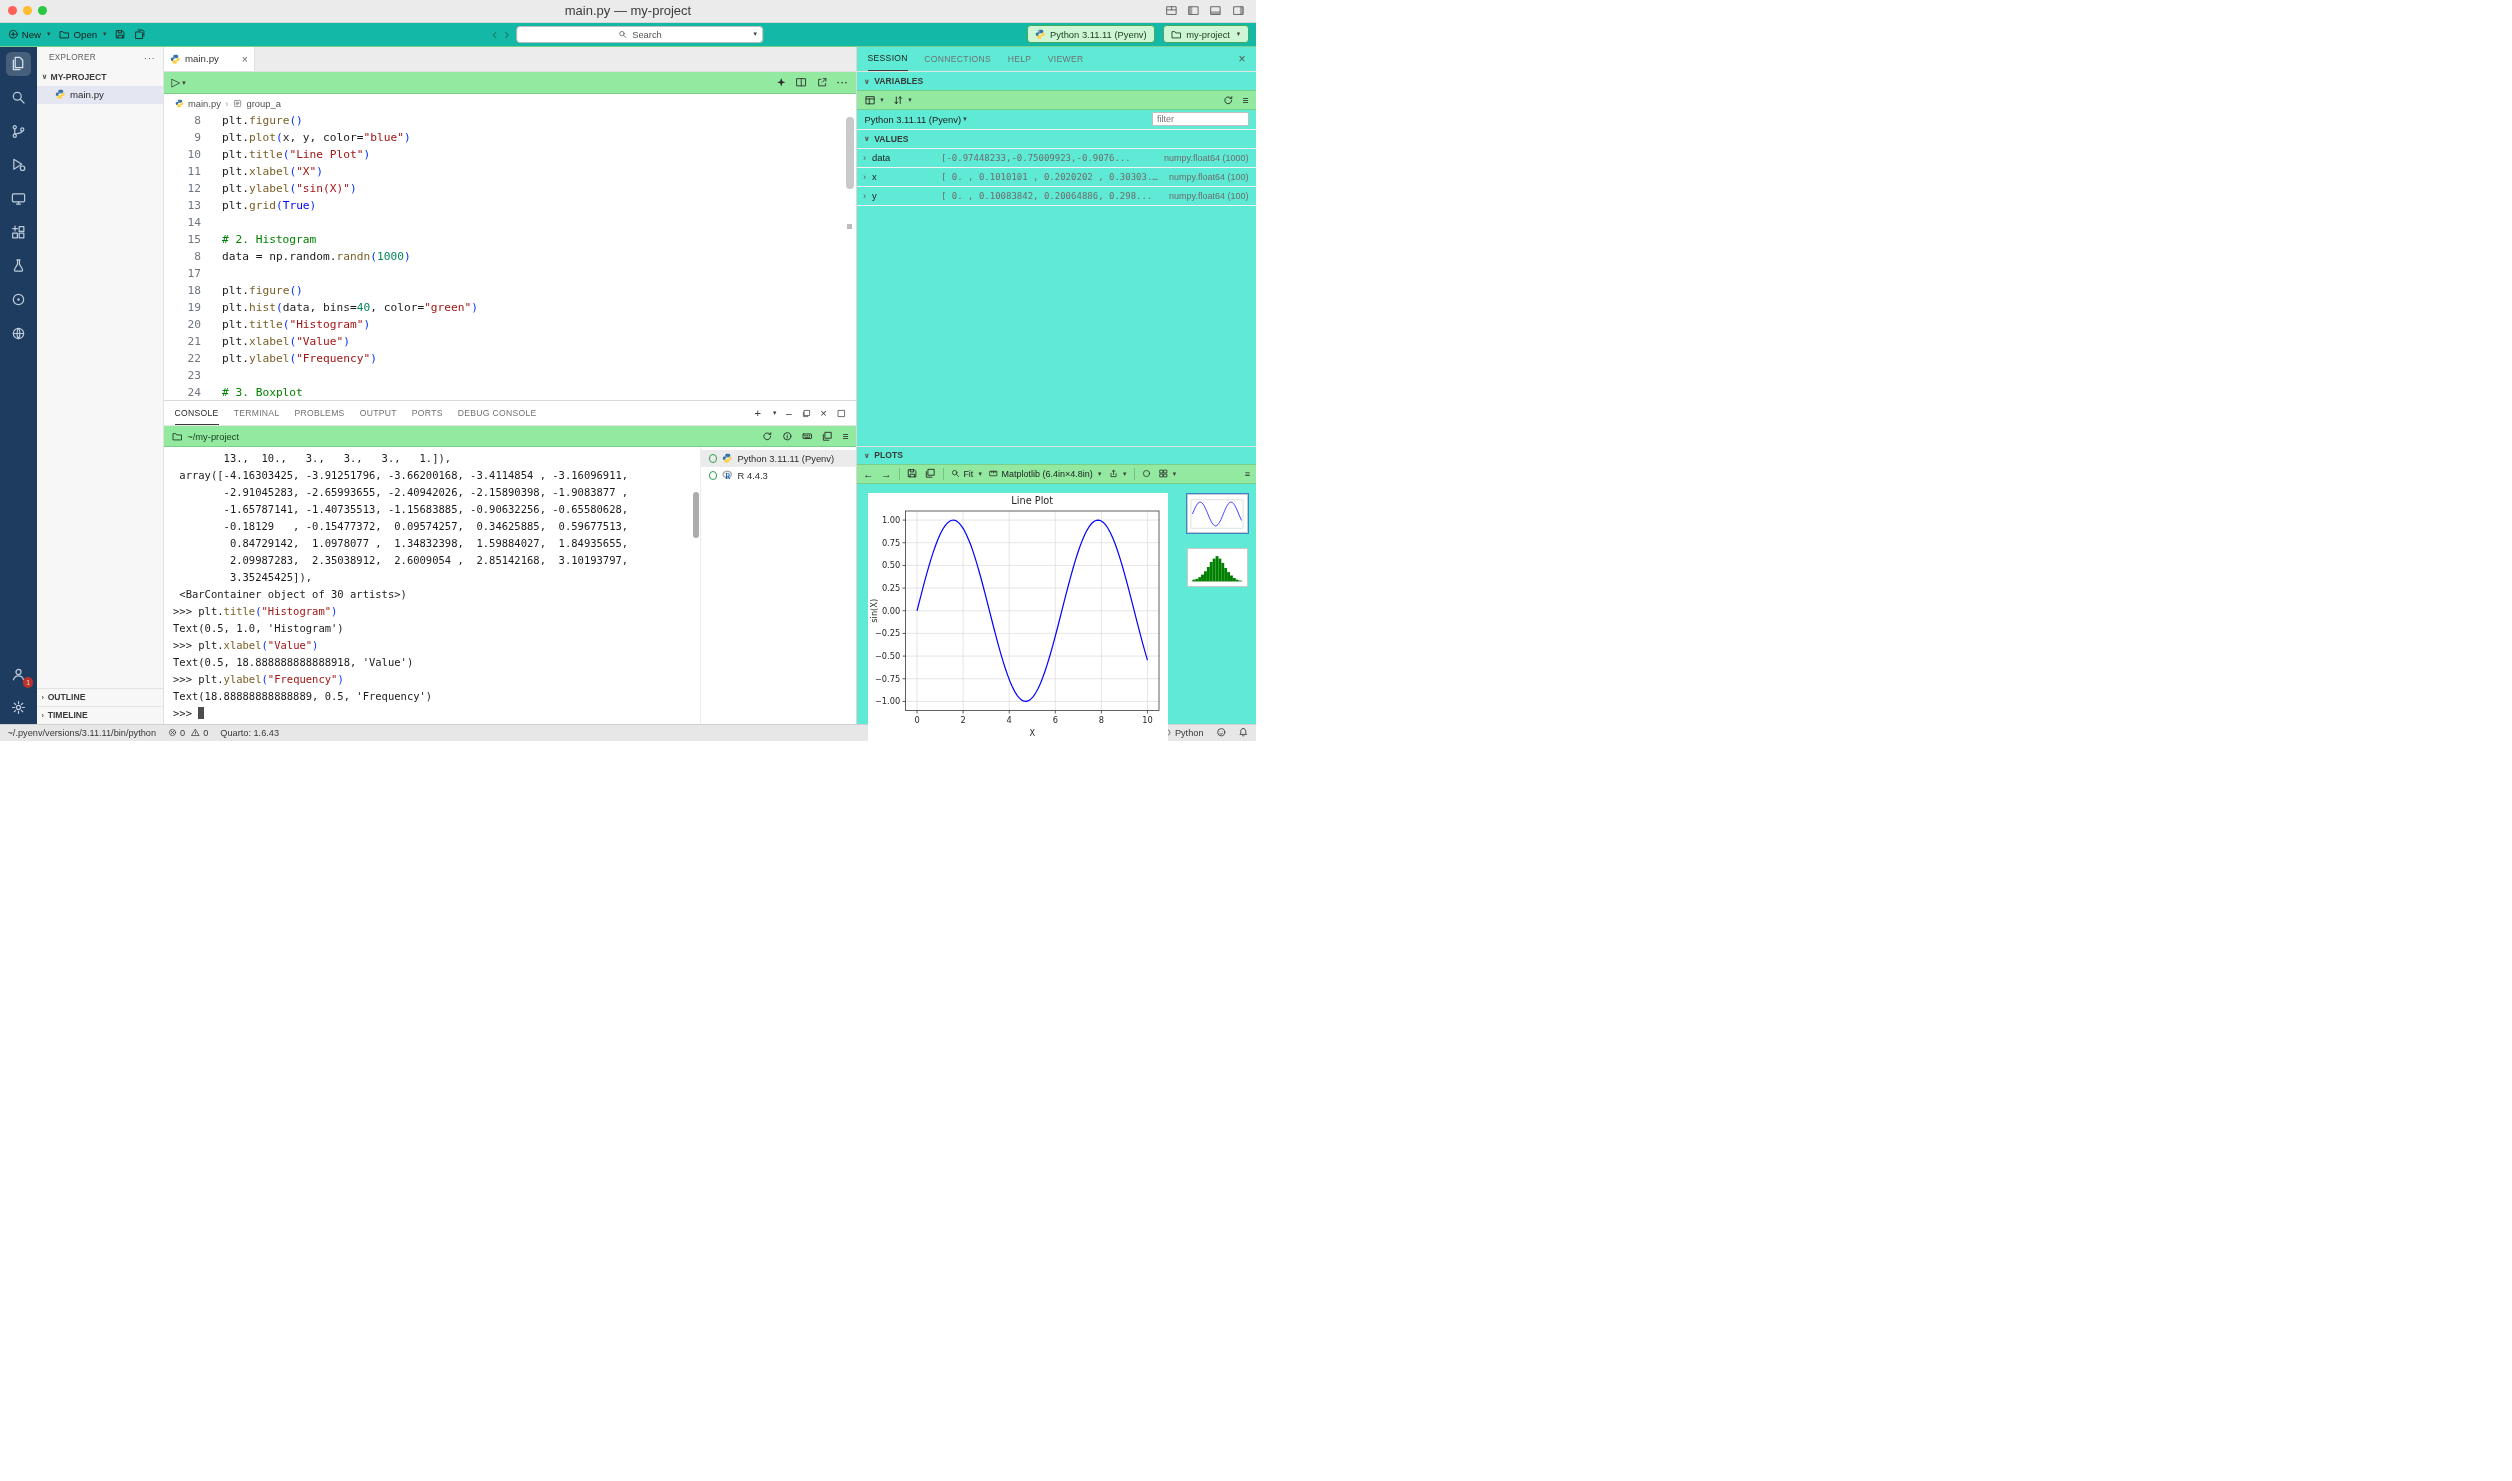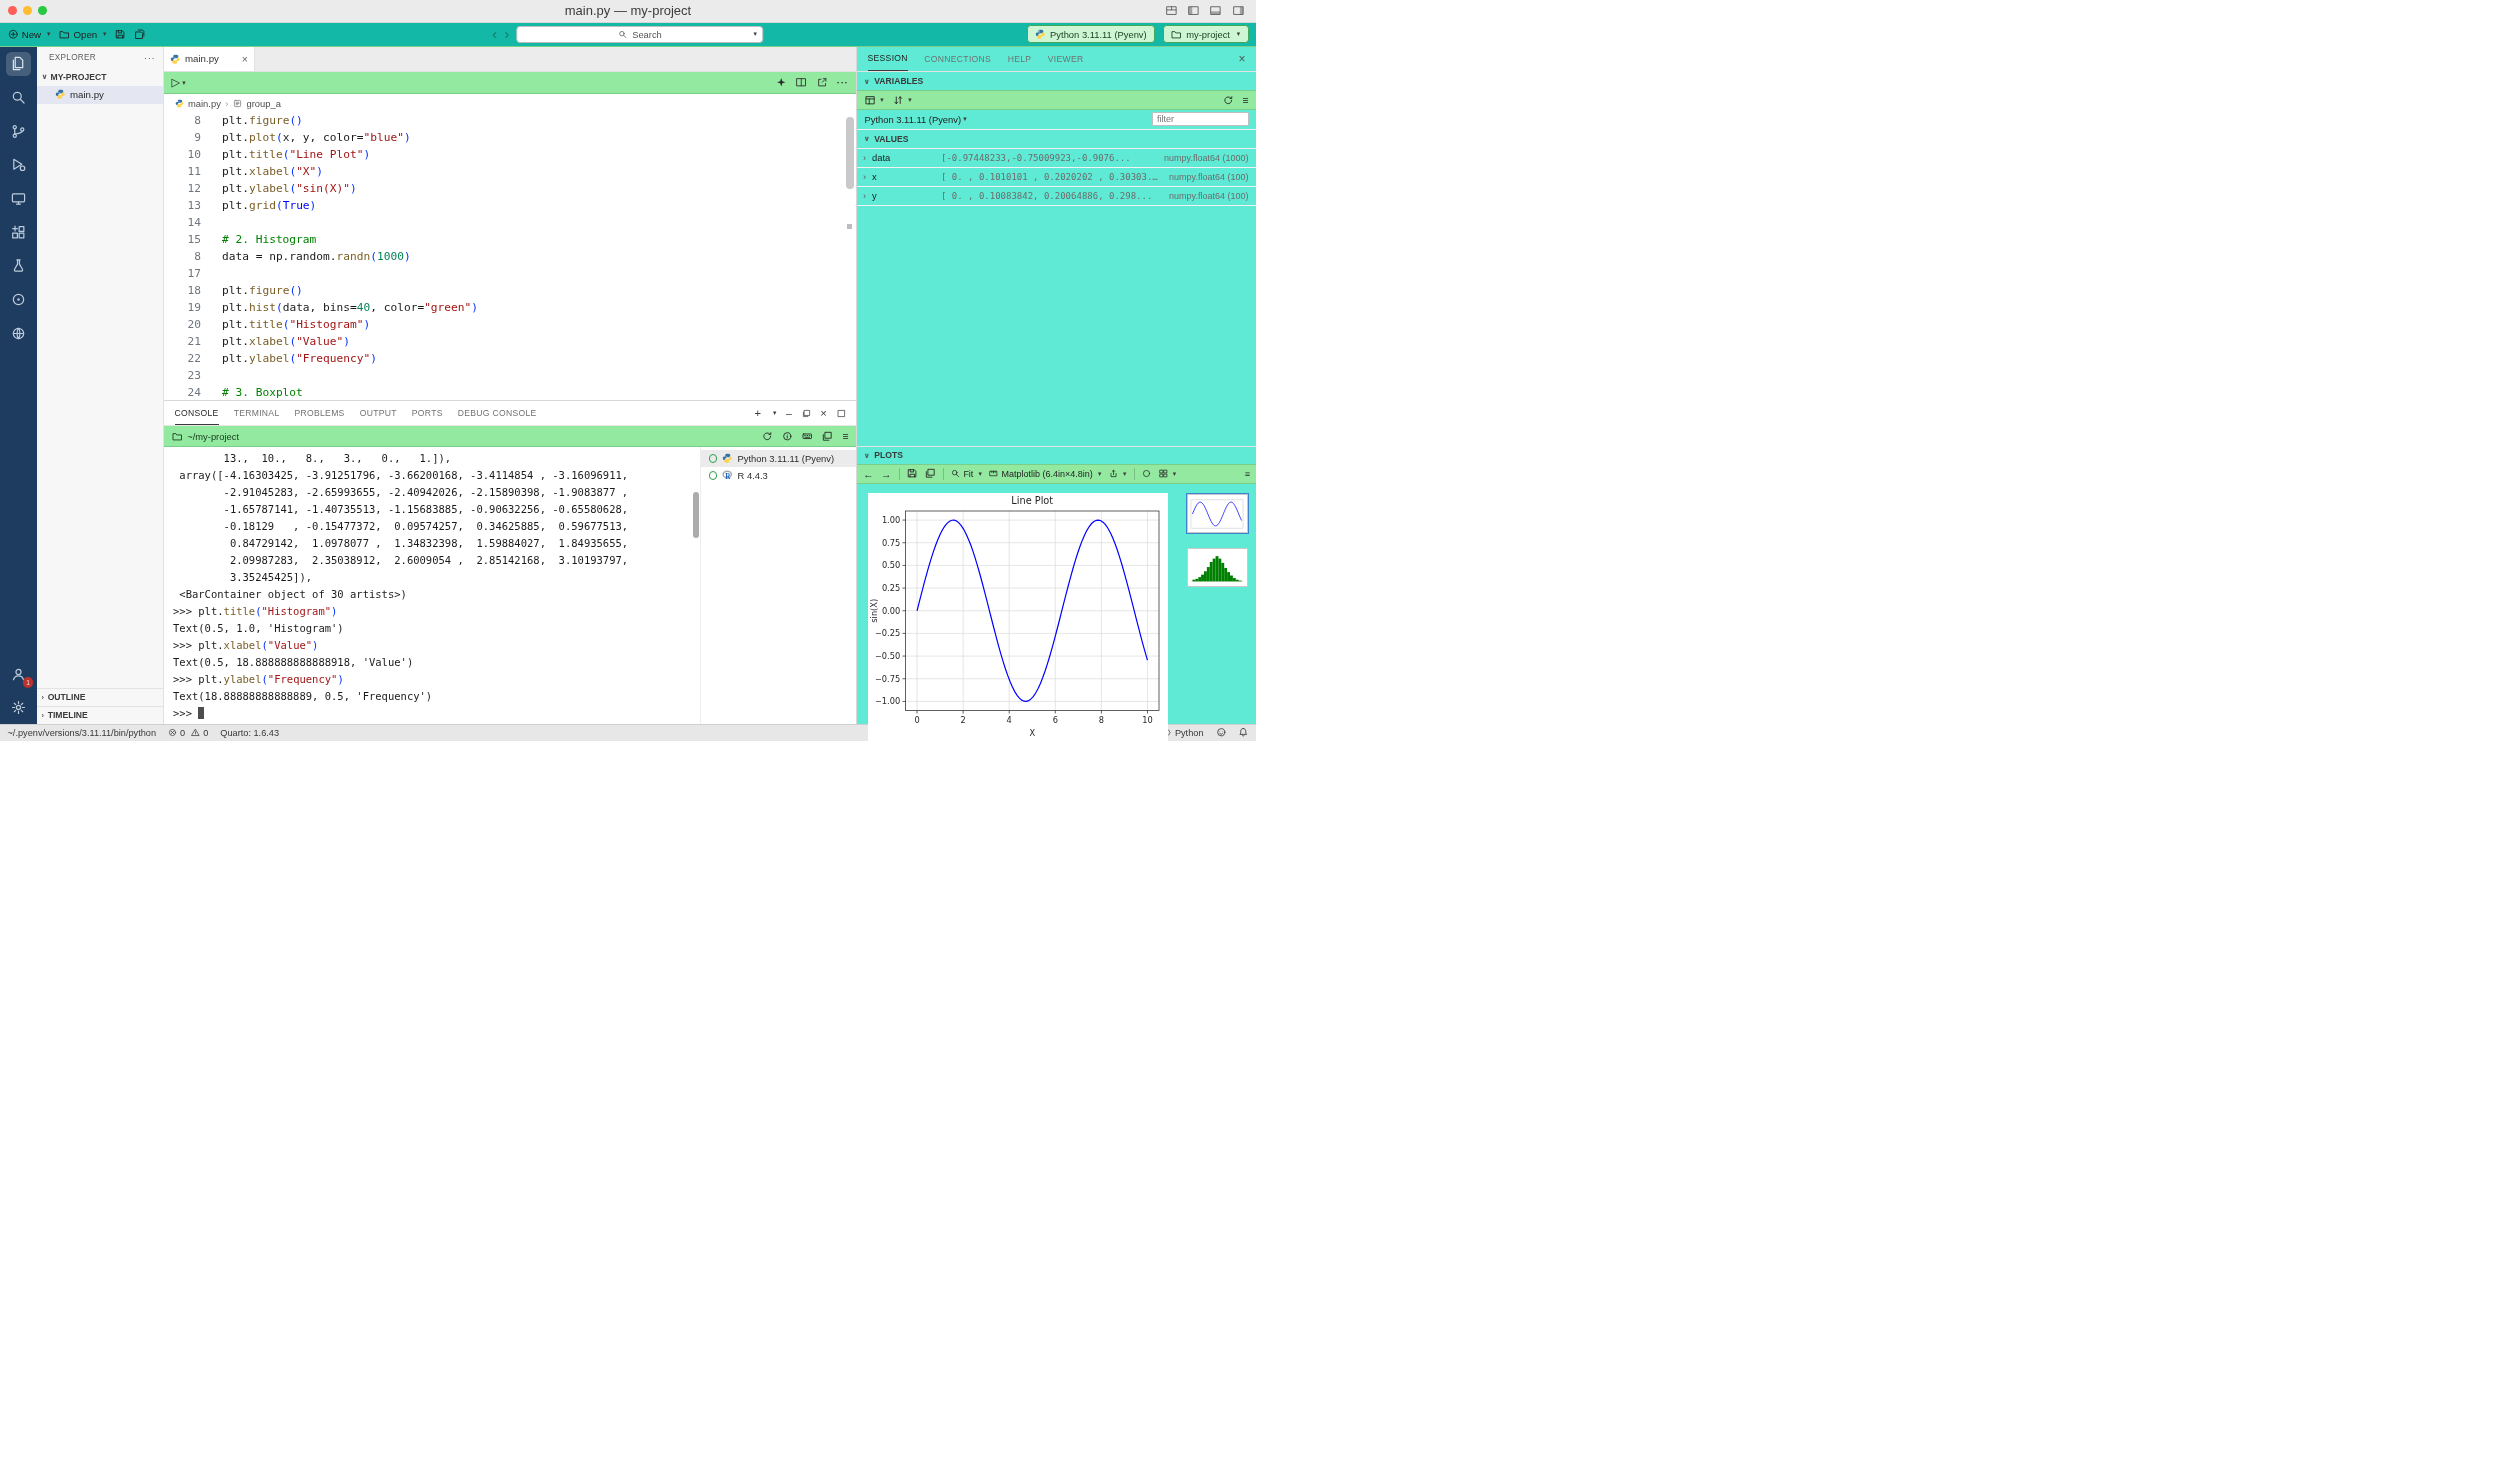--- a/index.html
+++ b/index.html
@@ -442,21 +442,21 @@
                   <rect class="svgi" x="5" y="2" width="9" height="9"></rect>
                   <path class="svgi" d="M2 5.5v8.5h8.5"></path>
                 </svg>
               </span>
             <span style="font-size:10.5px">≡</span>
           </div>
         </div>
         <div class="console-body">
           <div class="console-out">
             <div id="console-lines">
-                <div class="console-line"><span class="tk-n">        13.,  10.,   8.,   3.,   0.,   1.]),</span></div>
+                <div class="console-line"><span class="tk-n">        13.,  10.,   3.,   3.,   3.,   1.]),</span></div>
                 <div class="console-line"><span class="tk-n"> array([-4.16303425, -3.91251796, -3.66200168, -3.4114854 , -3.16096911,</span></div>
                 <div class="console-line"><span class="tk-n">        -2.91045283, -2.65993655, -2.40942026, -2.15890398, -1.9083877 ,</span></div>
                 <div class="console-line"><span class="tk-n">        -1.65787141, -1.40735513, -1.15683885, -0.90632256, -0.65580628,</span></div>
                 <div class="console-line"><span class="tk-n">        -0.18129   , -0.15477372,  0.09574257,  0.34625885,  0.59677513,</span></div>
                 <div class="console-line"><span class="tk-n">         0.84729142,  1.0978077 ,  1.34832398,  1.59884027,  1.84935655,</span></div>
                 <div class="console-line"><span class="tk-n">         2.09987283,  2.35038912,  2.6009054 ,  2.85142168,  3.10193797,</span></div>
                 <div class="console-line"><span class="tk-n">         3.35245425]),</span></div>
                 <div class="console-line"><span class="tk-n"> &lt;BarContainer object of 30 artists&gt;)</span></div>
                 <div class="console-line"><span class="tk-n">&gt;&gt;&gt; plt.</span><span class="tk-f">title</span><span class="tk-b">(</span><span class="tk-s">"Histogram"</span><span class="tk-b">)</span></div>
                 <div class="console-line"><span class="tk-n">Text(0.5, 1.0, 'Histogram')</span></div>

